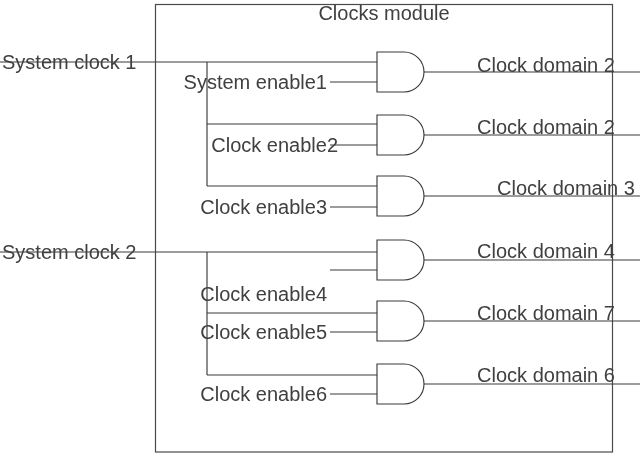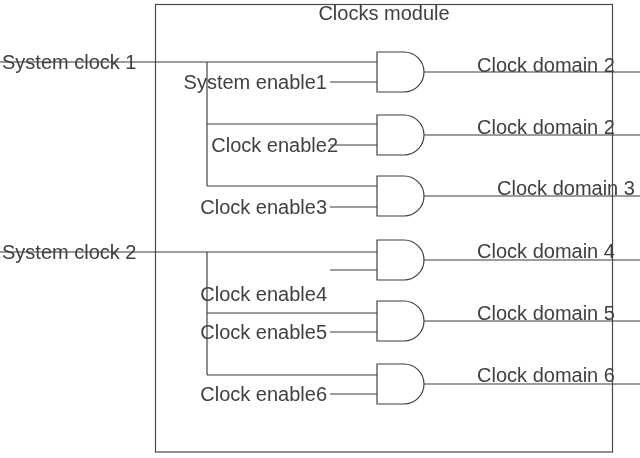--- a/index.html
+++ b/index.html
@@ -134,17 +134,17 @@
   <div class="lbl lbl-right" style="left:327px; top:394px;">Clock enable6</div>
 
   <div class="lbl lbl-mid" style="left:546px; top:65px;">Clock domain 2</div>
 
   <div class="lbl lbl-mid" style="left:546px; top:127px;">Clock domain 2</div>
 
   <div class="lbl lbl-mid" style="left:546px; top:188px;margin-left:20px;">Clock domain 3</div>
 
   <div class="lbl lbl-mid" style="left:546px; top:251px;text-align:center;">Clock domain 4</div>
 
-  <div class="lbl lbl-mid" style="left:546px; top:313px;">Clock domain 5</div>
+  <div class="lbl lbl-mid" style="left:546px; top:313px;">Clock domain 7</div>
 
   <div class="lbl lbl-mid" style="left:546px; top:375px;">Clock domain 6</div>
 
 </div>
 
 </body></html>

